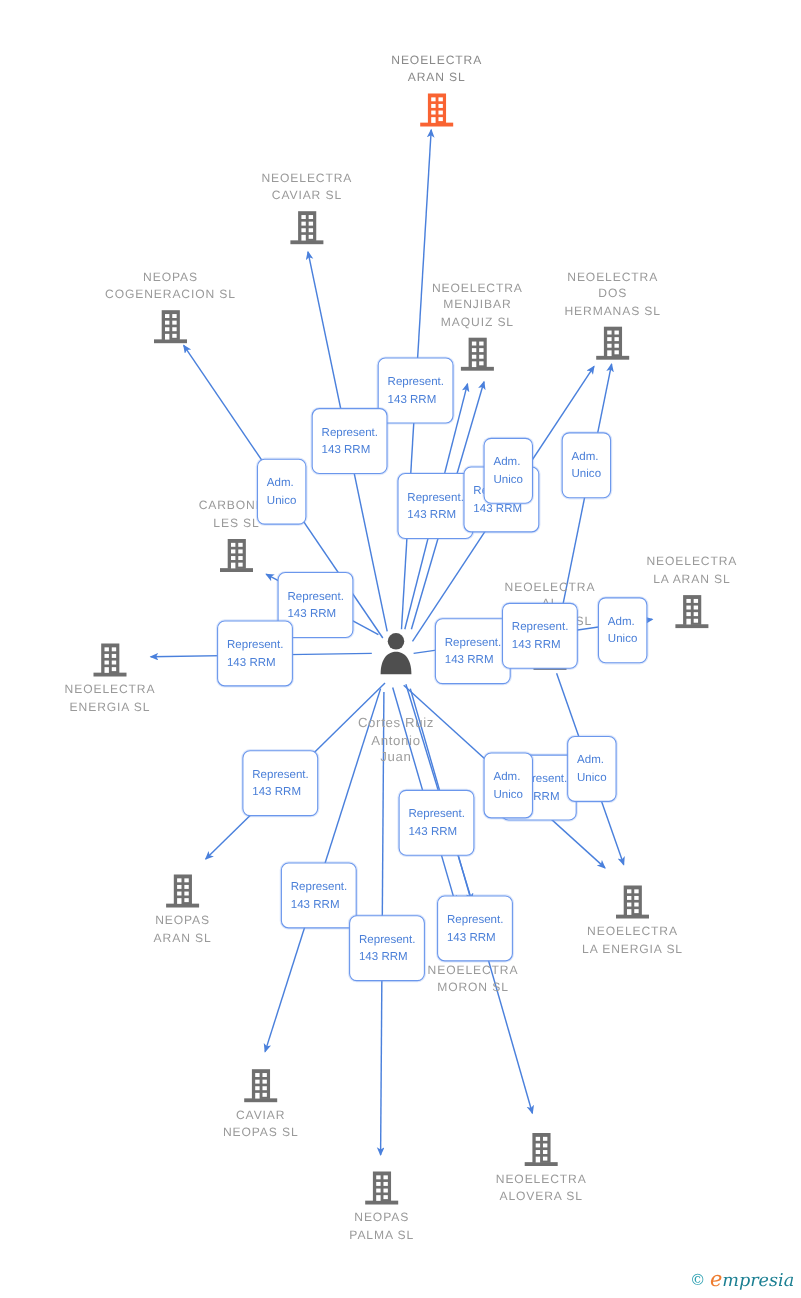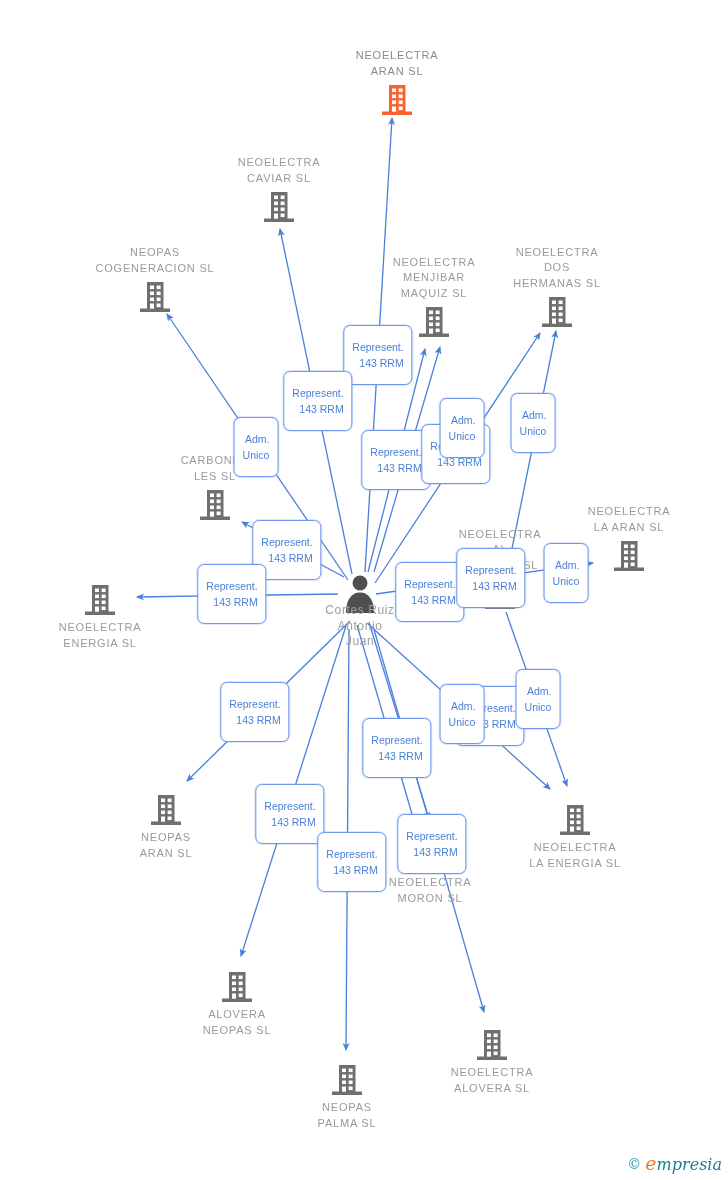--- a/index.html
+++ b/index.html
@@ -13,21 +13,21 @@
     font-size:11px;font-weight:normal;letter-spacing:.8px;
     color:#9a9a9a;line-height:15.5px;
   }
   .person-label{
     position:absolute;width:140px;text-align:center;
     font-size:12px;color:#9e9e9e;letter-spacing:.6px;line-height:15.5px;
   }
   .edge-label{
     position:absolute;transform:translate(-50%,-50%);
     background:#ffffff;border:1.5px solid #6b97ec;border-radius:7px;
-    padding:13px 8px;text-align:right;
+    padding:13px 8px;text-align:left;
     font-size:10.5px;color:#4a7fd8;line-height:16px;white-space:nowrap;
     box-shadow:0 0 0 1px rgba(120,160,240,.25);
   }
   .node-hotspot{position:absolute;width:44px;height:44px;transform:translate(-50%,-50%);}
   #brand{
     position:absolute;right:6px;bottom:6px;
     font-family:"DejaVu Serif",serif;font-style:italic;font-size:16px;margin-top:36px;
   }
   #brand .cp{color:#2b9fb0;font-style:normal;font-size:14px;vertical-align:1px;margin-right:4px;}
   #brand .e{color:#ee7d31;font-size:19px;}
@@ -309,35 +309,35 @@
         <div>NEOELECTRA</div>
         <div>LA ENERGIA SL</div>
       </div>
       <div class="node-hotspot" style="left: 430px; top: 855px;"></div>
       <div class="company-label" style="left: 340px; top: 875px;">
         <div>NEOELECTRA</div>
         <div>MORON SL</div>
       </div>
       <div class="node-hotspot" style="left: 237px; top: 987px;"></div>
       <div class="company-label" style="left: 147px; top: 1007px;">
-        <div>ALOVERA</div>
+        <div>CAVIAR</div>
         <div>NEOPAS SL</div>
       </div>
       <div class="node-hotspot" style="left: 492px; top: 1045px;"></div>
       <div class="company-label" style="left: 402px; top: 1065px;">
         <div>NEOELECTRA</div>
         <div>ALOVERA SL</div>
       </div>
       <div class="node-hotspot" style="left: 347px; top: 1080px;"></div>
       <div class="company-label" style="left: 257px; top: 1100px;">
         <div>NEOPAS</div>
         <div>PALMA SL</div>
       </div>
       <div class="node-hotspot" style="left: 360px; top: 597px;"></div>
-      <div class="person-label" style="left: 290px; top: 603px;">
+      <div class="person-label" style="left: 290px; top: 650px;">
         <div>Cortes Ruiz</div>
         <div>Antonio</div>
         <div>Juan</div>
       </div>
       <div class="edge-label" style="left: 378px; top: 355px;">
         <div>Represent.</div>
         <div>143 RRM</div>
       </div>
       <div class="edge-label" style="left: 318px; top: 401px;">
         <div>Represent.</div>

